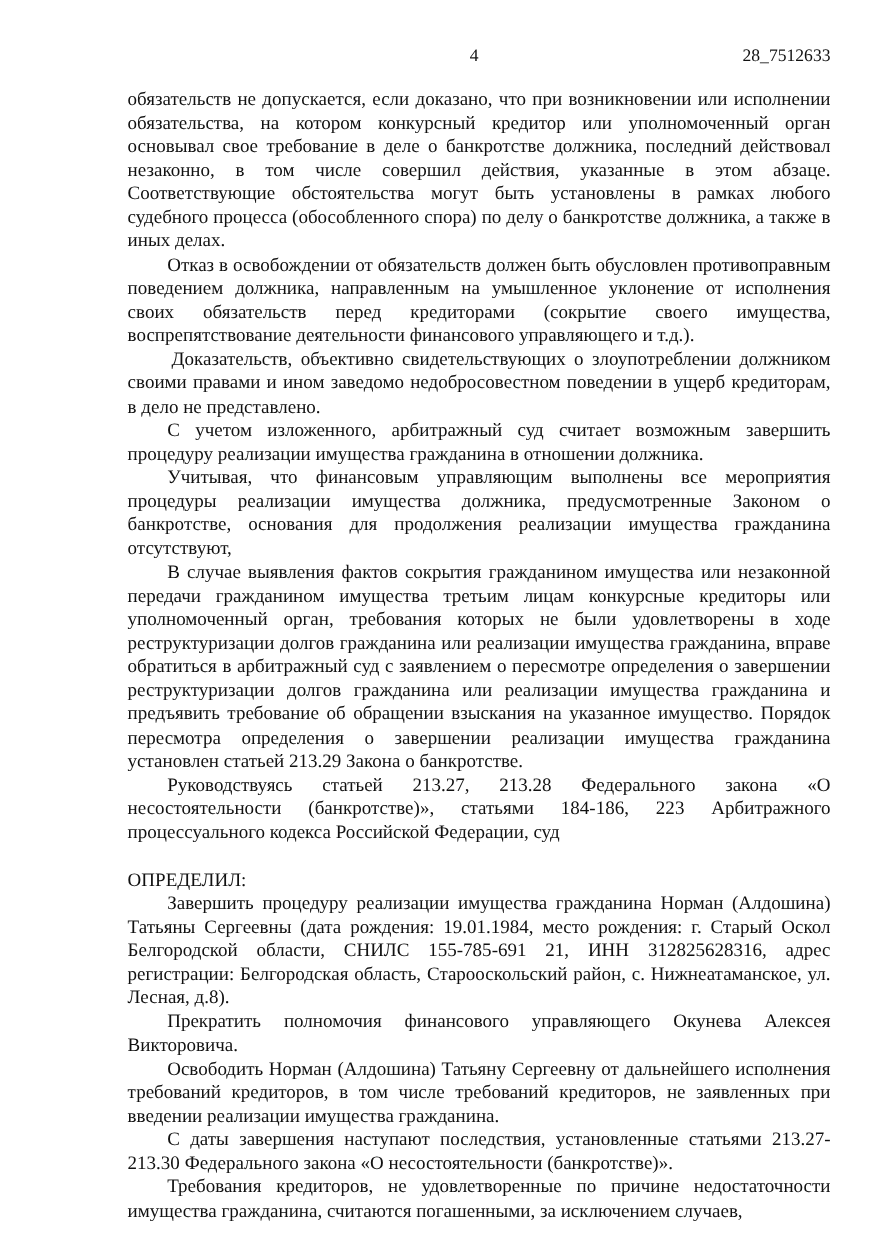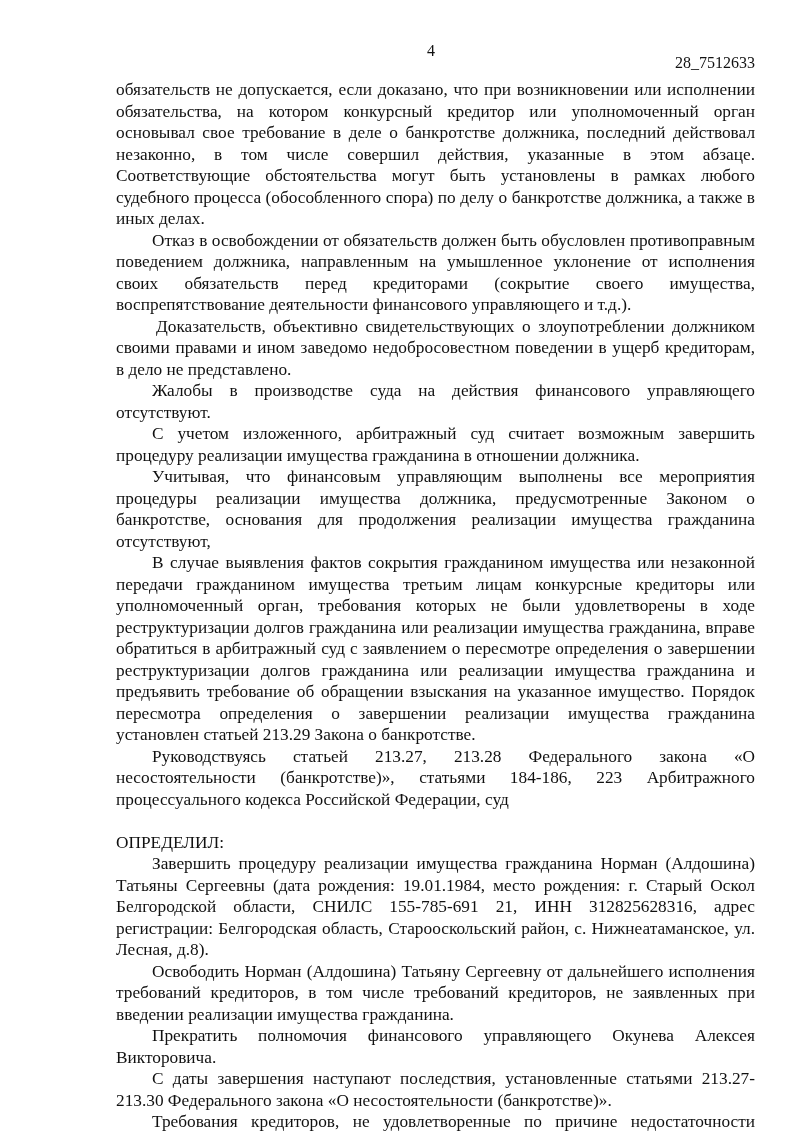--- a/index.html
+++ b/index.html
@@ -7,21 +7,21 @@
   .page {
     position: absolute; left: 0; top: 0; width: 800px; height: 1131px;
     background: #ffffff; color: #111111;
     font-family: "Liberation Serif", serif;
   }
   .header {
     position: absolute; top: 42px; left: 116px; width: 639px; height: 22px;
     font-size: 16px;
   }
   .page-num { position: absolute; left: 300px; top: 0; width: 30px; text-align: center; }
-  .doc-id { position: absolute; right: 0; top: 12px; text-align: right; }
+  .doc-id { position: absolute; right: 0; top: 0; text-align: right; }
   .body {
     position: absolute; top: 79px; left: 116px; width: 639px;
     font-size: 17.3px; line-height: 21.5px;
   }
   .body p { margin: 0; text-align: justify; text-indent: 36px; }
   .body p.noindent { text-indent: 0; }
   .body p.ind2 { text-indent: 40px; }
   .heading { text-align: right; text-indent: 0 !important; margin-top: 21.5px !important; }
 </style>
 </head>
@@ -30,25 +30,24 @@
 <div class="page">
   <div class="header">
     <span class="page-num">4</span>
     <span class="doc-id">28_7512633</span>
   </div>
 
   <div class="body">
     <p class="noindent">обязательств не допускается, если доказано, что при возникновении или исполнении обязательства, на котором конкурсный кредитор или уполномоченный орган основывал свое требование в деле о банкротстве должника, последний действовал незаконно, в том числе совершил действия, указанные в этом абзаце. Соответствующие обстоятельства могут быть установлены в рамках любого судебного процесса (обособленного спора) по делу о банкротстве должника, а также в иных делах.</p>
     <p>Отказ в освобождении от обязательств должен быть обусловлен противоправным поведением должника, направленным на умышленное уклонение от исполнения своих обязательств перед кредиторами (сокрытие своего имущества, воспрепятствование деятельности финансового управляющего и т.д.).</p>
     <p class="ind2">Доказательств, объективно свидетельствующих о злоупотреблении должником своими правами и ином заведомо недобросовестном поведении в ущерб кредиторам, в дело не представлено.</p>
-    <p>Жалобы в производстве суда на действия финансового управляющего отсутствуют.</p>
     <p>С учетом изложенного, арбитражный суд считает возможным завершить процедуру реализации имущества гражданина в отношении должника.</p>
     <p>Учитывая, что финансовым управляющим выполнены все мероприятия процедуры реализации имущества должника, предусмотренные Законом о банкротстве, основания для продолжения реализации имущества гражданина отсутствуют,</p>
     <p>В случае выявления фактов сокрытия гражданином имущества или незаконной передачи гражданином имущества третьим лицам конкурсные кредиторы или уполномоченный орган, требования которых не были удовлетворены в ходе реструктуризации долгов гражданина или реализации имущества гражданина, вправе обратиться в арбитражный суд с заявлением о пересмотре определения о завершении реструктуризации долгов гражданина или реализации имущества гражданина и предъявить требование об обращении взыскания на указанное имущество. Порядок пересмотра определения о завершении реализации имущества гражданина установлен статьей 213.29 Закона о банкротстве.</p>
     <p>Руководствуясь статьей 213.27, 213.28 Федерального закона «О несостоятельности (банкротстве)», статьями 184-186, 223 Арбитражного процессуального кодекса Российской Федерации, суд</p>
     <p class="heading">ОПРЕДЕЛИЛ:</p>
     <p>Завершить процедуру реализации имущества гражданина Норман (Алдошина) Татьяны Сергеевны (дата рождения: 19.01.1984, место рождения: г. Старый Оскол Белгородской области, СНИЛС 155-785-691 21, ИНН 312825628316, адрес регистрации: Белгородская область, Старооскольский район, с. Нижнеатаманское, ул. Лесная, д.8).</p>
+    <p>Прекратить полномочия финансового управляющего Окунева Алексея Викторовича.</p>
     <p>Освободить Норман (Алдошина) Татьяну Сергеевну от дальнейшего исполнения требований кредиторов, в том числе требований кредиторов, не заявленных при введении реализации имущества гражданина.</p>
-    <p>Прекратить полномочия финансового управляющего Окунева Алексея Викторовича.</p>
     <p>С даты завершения наступают последствия, установленные статьями 213.27-213.30 Федерального закона «О несостоятельности (банкротстве)».</p>
     <p>Требования кредиторов, не удовлетворенные по причине недостаточности имущества гражданина, считаются погашенными, за исключением случаев,</p>
   </div>
 </div>
 
 </body></html>

